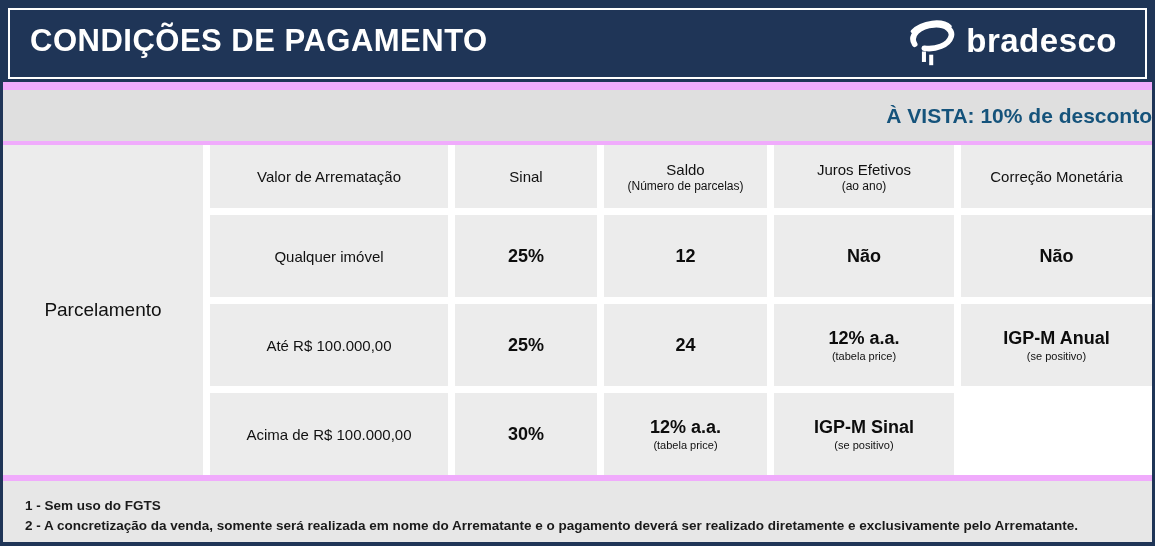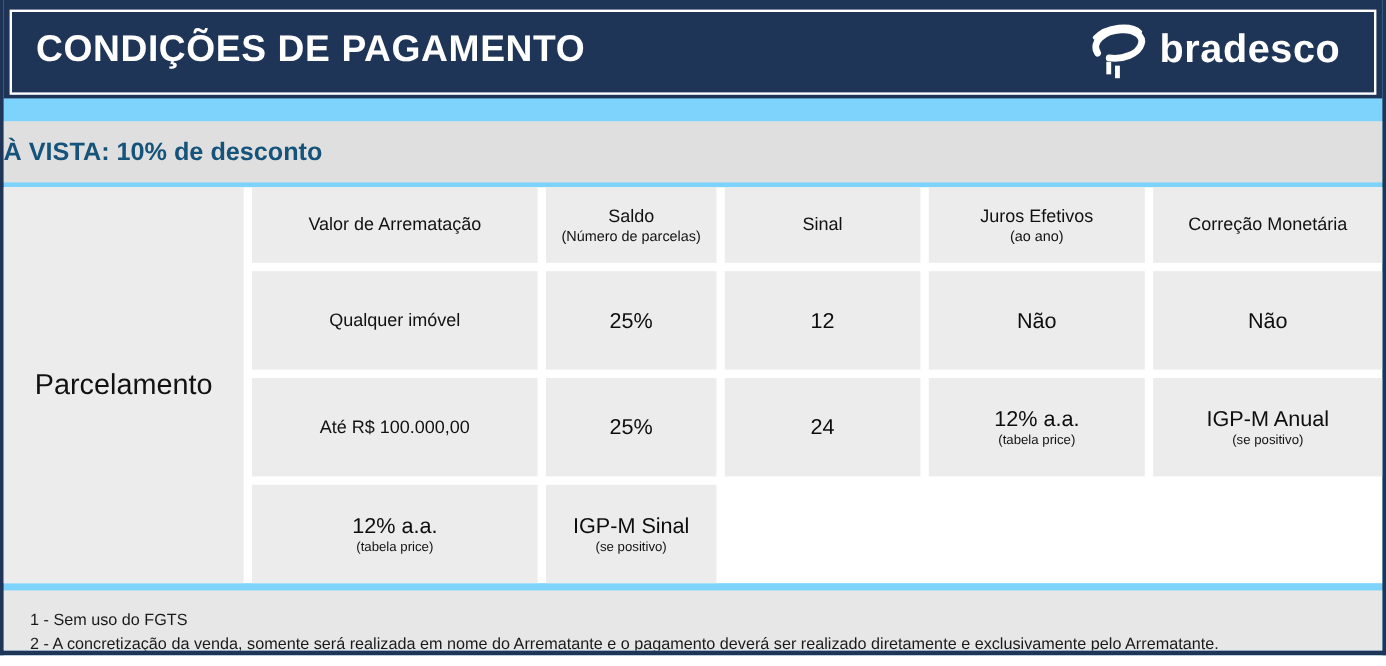--- a/index.html
+++ b/index.html
@@ -7,21 +7,21 @@
   body {
     width: 1155px; height: 555px;
     font-family: "Liberation Sans", sans-serif;
     color: #1a1a1a;
   }
   .page {
     width: 1155px; height: 546px;
     border-left: 3px solid #1f3557;
     border-right: 3px solid #1f3557;
     border-bottom: 4px solid #1f3557;
-    background: #7dd3fc;
+    background: #f0abfc;
     overflow: hidden;
   }
 
   
   .header {
     position: relative;
     height: 82px;
     margin: 0 -3px;               
     background: #1f3557;
     display: flex;
@@ -46,26 +46,26 @@
   .logo svg { display: block; }
   .logo-text {
     color: #ffffff;
     font-size: 33px;
     font-weight: bold;
     letter-spacing: 0.5px;
   }
 
   
   .avista {
-    margin-top: 19px;
+    margin-top: 8px;
     height: 51px;
     background: #dfdfdf;
     display: flex;
     align-items: center;
-    justify-content: flex-start;
+    justify-content: flex-end;
     font-size: 21px;
     font-weight: bold;
     color: #15537b;
   }
 
   
   .table {
     margin-top: 4px;
     display: grid;
     grid-template-columns: 200px 238px 142px 163px 180px 1fr;
@@ -78,41 +78,42 @@
     display: flex;
     flex-direction: column;
     align-items: center;
     justify-content: center;
     text-align: right;
     padding: 2px 6px;
   }
   .cell-group {
     grid-row: 1 / span 4;
     grid-column: 1;
-    font-size: 24px;
+    font-size: 19px;
     color: #111111;
   }
   .col-label { font-size: 15px; color: #111111; }
   .col-sublabel { font-size: 12px; color: #111111; margin-top: 1px; }
   .row-label { font-size: 15px; color: #111111; }
-  .value { font-size: 18px; font-weight: normal; color: #0d0d0d; }
+  .value { font-size: 18px; font-weight: bold; color: #0d0d0d; }
   .value-sub { font-size: 11px; font-weight: normal; color: #111111; margin-top: 1px; }
   .value-sub:empty, .col-sublabel:empty { display: none; }
 
   
   .notes {
     margin-top: 6px;
     height: 69px;
     background: #e7e7e7;
     display: flex;
     flex-direction: column;
     justify-content: center;
     padding-left: 22px;
     padding-right: 12px;
     gap: 5px;
+    font-weight: bold;
   }
   .note-line { font-size: 13.5px; color: #1a1a1a; }
 </style>
 </head>
 <body>
 
 <div class="page">
 
   <div class="header">
     <div class="title">CONDIÇÕES DE PAGAMENTO</div>
@@ -139,28 +140,28 @@
 
     <div class="cell cell-group">
       <span>Parcelamento</span>
     </div>
 
     <div class="cell">
       <span class="col-label">Valor de Arrematação</span>
 
     </div>
     <div class="cell">
+      <span class="col-label">Sinal</span>
+
+    </div>
+    <div class="cell">
       <span class="col-label">Saldo</span>
       <span class="col-sublabel">(Número de parcelas)</span>
     </div>
     <div class="cell">
-      <span class="col-label">Sinal</span>
-
-    </div>
-    <div class="cell">
       <span class="col-label">Juros Efetivos</span>
       <span class="col-sublabel">(ao ano)</span>
     </div>
     <div class="cell">
       <span class="col-label">Correção Monetária</span>
 
     </div>
 
     <div class="cell">
       <span class="row-label">Qualquer imóvel</span>
@@ -191,20 +192,26 @@
     </div>
     <div class="cell">
       <span class="value">12% a.a.</span>
       <span class="value-sub">(tabela price)</span>
     </div>
     <div class="cell">
       <span class="value">IGP-M Anual</span>
       <span class="value-sub">(se positivo)</span>
     </div>
 
+    <div class="cell">
+      <span class="row-label">Acima de R$ 100.000,00</span>
+    </div>
+    <div class="cell">
+      <span class="value">30%</span>
+    </div>
     <div class="cell">
       <span class="value">12% a.a.</span>
       <span class="value-sub">(tabela price)</span>
     </div>
     <div class="cell">
       <span class="value">IGP-M Sinal</span>
       <span class="value-sub">(se positivo)</span>
     </div>
 
   </div>

